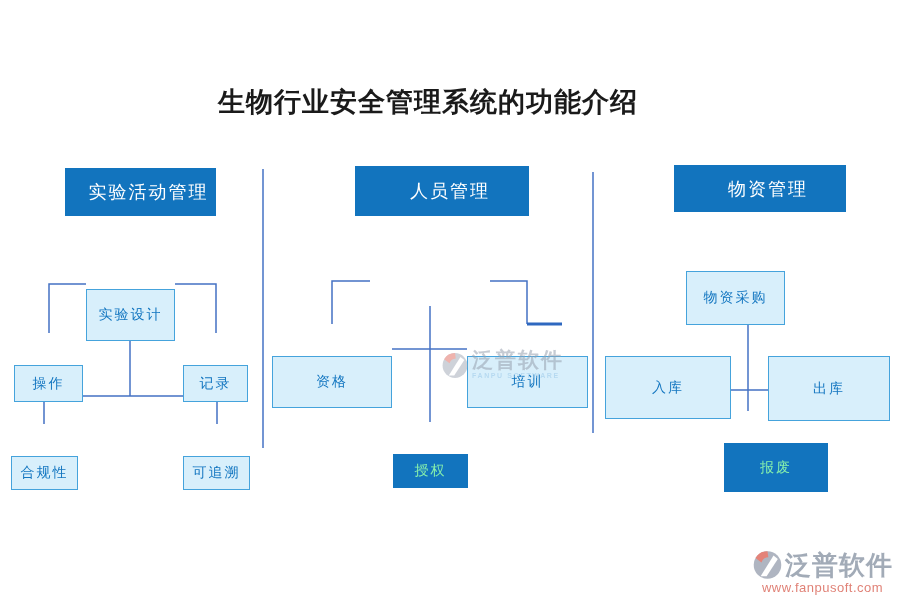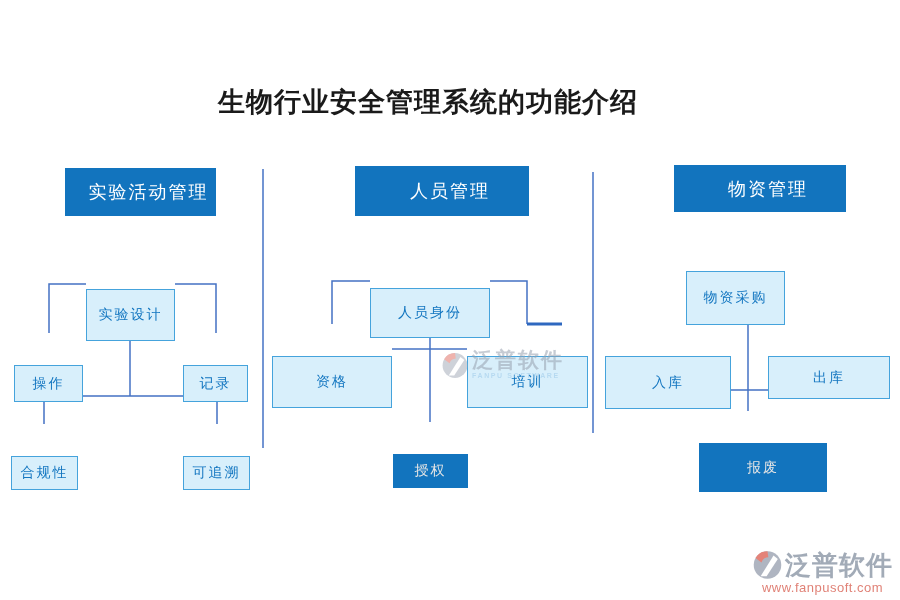--- a/index.html
+++ b/index.html
@@ -20,21 +20,21 @@
   }
   .box{
     position:absolute;display:flex;align-items:center;justify-content:center;
     box-sizing:border-box;
     background:var(--node-fill,#D8EFFB);
     border:1px solid var(--node-border,#45A3DC);
     color:var(--node-text,#1376C0);
     font-size:14px;letter-spacing:2px;margin-top:32px;
   }
   .box.solid{
-    background:var(--header-fill,#1274BE);color:#e5e5e5;border:none;
+    background:var(--header-fill,#1274BE);color:#86efac;border:none;
   }
   svg.lines{position:absolute;left:0;top:0;width:900px;height:600px;pointer-events:none;}
   .connector{stroke:var(--connector,#4472C4);stroke-width:1.5;fill:none;}
   .connector-thick{stroke:#2E68C0;stroke-width:3;fill:none;}
   .divider{stroke:var(--connector,#4472C4);stroke-width:1.5;}
 
   .wm-center{
     position:absolute;left:441px;top:348px;display:flex;align-items:flex-start;
     opacity:.55;
   }
@@ -91,30 +91,29 @@
   </svg>
 
   <div class="hdr" style="left:65px;top:168px;width:135px;height:48px">实验活动管理</div>
   <div class="box" style="left:86px;top:257px;width:89px;height:52px">实验设计</div>
   <div class="box" style="left:183px;top:333px;width:65px;height:37px">记录</div>
   <div class="box" style="left:14px;top:333px;width:69px;height:37px">操作</div>
   <div class="box" style="left:183px;top:424px;width:67px;height:34px">可追溯</div>
   <div class="box" style="left:11px;top:424px;width:67px;height:34px">合规性</div>
 
   <div class="hdr" style="left:355px;top:166px;width:158px;height:50px">人员管理</div>
-  <div class="box" style="left:370px;top:256px;width:120px;height:50px">人员身份</div>
   <div class="box" style="left:272px;top:324px;width:120px;height:52px">资格</div>
   <div class="box" style="left:467px;top:324px;width:121px;height:52px">培训</div>
   <div class="box solid" style="left:393px;top:422px;width:75px;height:34px">授权</div>
 
   <div class="hdr" style="left:674px;top:165px;width:156px;height:47px">物资管理</div>
   <div class="box" style="left:686px;top:239px;width:99px;height:54px">物资采购</div>
-  <div class="box" style="left:605px;top:324px;width:126px;height:53px">入库</div>
-  <div class="box" style="left:768px;top:324px;width:122px;height:43px">出库</div>
-  <div class="box solid" style="left:699px;top:411px;width:128px;height:49px">报废</div>
+  <div class="box" style="left:605px;top:324px;width:126px;height:63px">入库</div>
+  <div class="box" style="left:768px;top:324px;width:122px;height:65px">出库</div>
+  <div class="box solid" style="left:724px;top:411px;width:104px;height:49px">报废</div>
 
   <div class="wm-center">
     <svg class="glyph" viewBox="0 0 36 36">
       <circle cx="18" cy="18" r="16" fill="#A7AEBB"></circle>
       <path d="M18 2 A16 16 0 0 0 4 10 L11 15 A9 9 0 0 1 19 9 Z" fill="#E2766B"></path>
       <path d="M25 7 L10 31 L17 31 L30 11 Z" fill="#ffffff"></path>
     </svg>
     <div class="wm-col">
       <span class="wm-brand">泛普软件</span>
       <span class="wm-sub">FANPU SOFTWARE</span>

